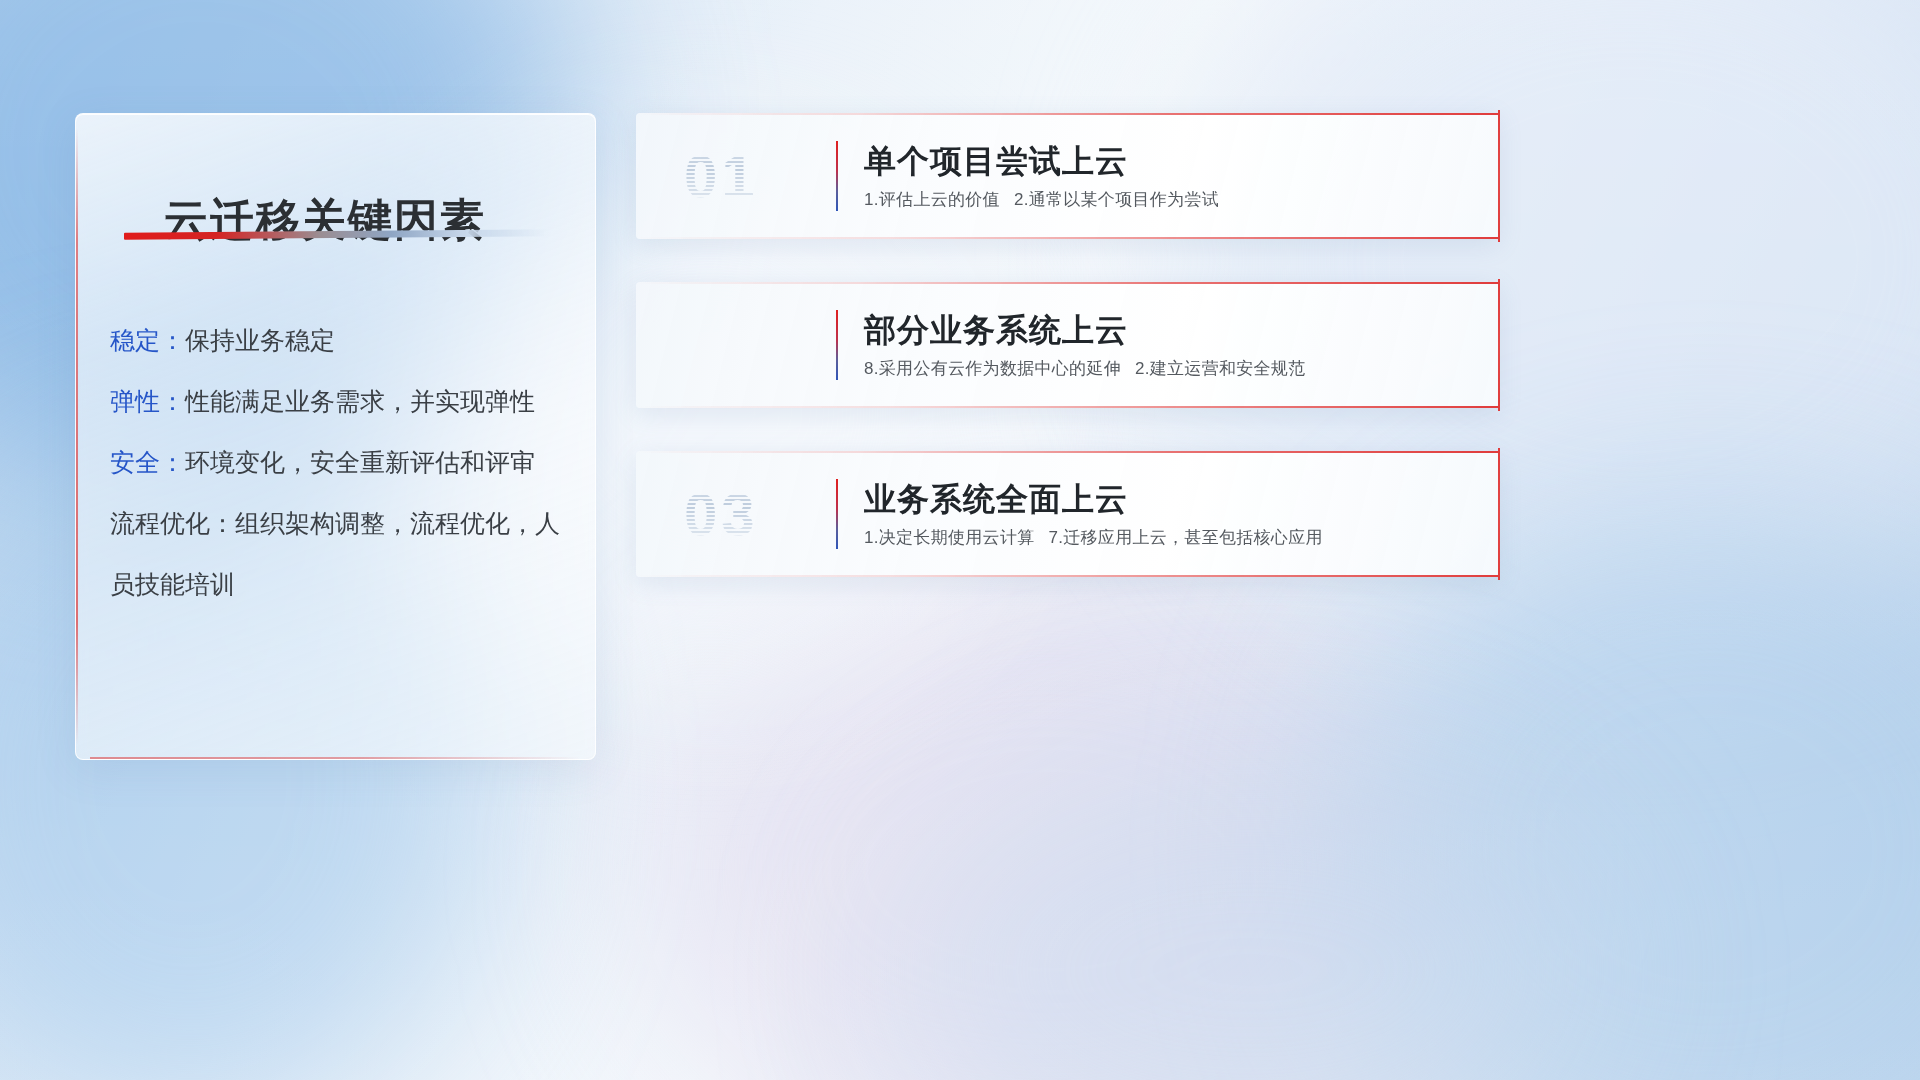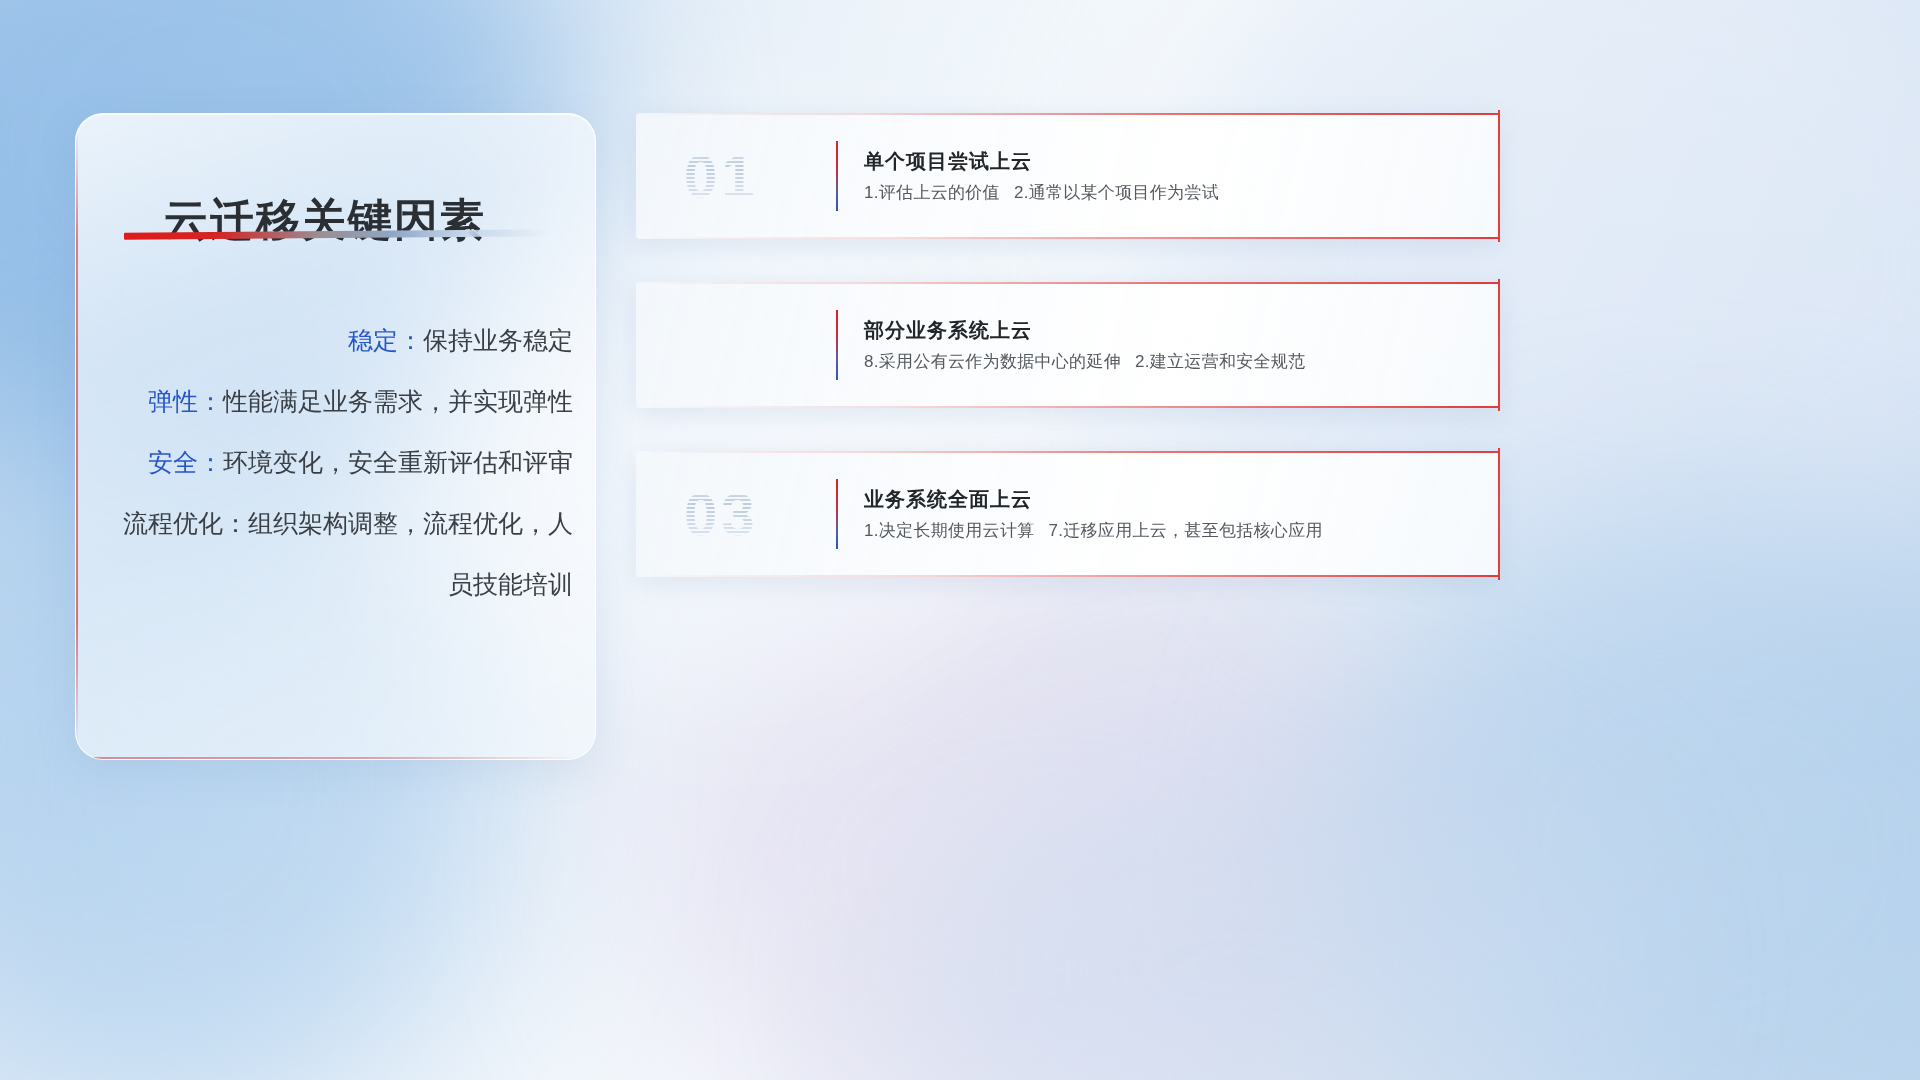--- a/index.html
+++ b/index.html
@@ -23,28 +23,27 @@
   .bloom-7{left:900px;top:760px;width:700px;height:420px;background:rgba(198,216,238,.50);}
   .bg-veil{position:absolute;inset:0;
     background:linear-gradient(180deg,rgba(255,255,255,.10) 0%,rgba(255,255,255,0) 40%,rgba(255,255,255,.14) 100%);}
 
   
   .stage{position:absolute;inset:0;z-index:2;}
 
   
   .left-panel{
     position:absolute;left:75px;top:113px;width:519px;height:645px;
-    border-radius:28px;
+    border-radius:8px;
     background:
       linear-gradient(160deg,rgba(255,255,255,.80) 0%,rgba(250,252,254,.62) 30%,rgba(255,255,255,.50) 55%,rgba(246,250,253,.66) 100%);
     border:1px solid rgba(255,255,255,.85);
     box-shadow:0 10px 40px rgba(90,130,180,.13), inset 0 1px 0 rgba(255,255,255,.9);
     backdrop-filter:blur(6px);
     overflow:hidden;
-    text-align:right;
   }
   .left-panel::before{
     content:"";position:absolute;left:0;top:14px;bottom:14px;width:2px;
     background:linear-gradient(180deg,rgba(221,58,58,0) 0%,rgba(221,58,58,.62) 18%,rgba(221,58,58,.70) 80%,rgba(221,58,58,0) 100%);
   }
   .left-panel::after{
     content:"";position:absolute;left:14px;right:14px;bottom:0;height:2px;
     background:linear-gradient(90deg,rgba(221,58,58,.55) 0%,rgba(221,58,58,.45) 55%,rgba(221,58,58,0) 100%);
   }
 
@@ -105,21 +104,21 @@
     background:linear-gradient(180deg,#c9d6e6 0%,#8fa6c2 38%,#b9c8da 70%,#dde6f0 100%);
     -webkit-background-clip:text;background-clip:text;color:transparent;
   }
 
   .card-div{
     position:absolute;left:200px;top:28px;bottom:28px;width:2px;
     background:linear-gradient(180deg,#e02020 0%,#c0304a 42%,#5a5f9c 72%,#2f55b8 100%);
   }
   .card-body{position:absolute;left:228px;right:26px;top:50%;transform:translateY(-50%);}
   .card-title{
-    font-size:20px;font-weight:bold;color:#21262b;letter-spacing:1px;
+    font-size:32px;font-weight:bold;color:#21262b;letter-spacing:1px;
     line-height:1.25;margin-bottom:7px;white-space:nowrap;
   }
   .card-desc{
     font-size:17px;color:#54595f;letter-spacing:.3px;white-space:nowrap;
   }
   .card-desc .gap{display:inline-block;width:14px;}
 </style>
 </head>
 <body>
 

